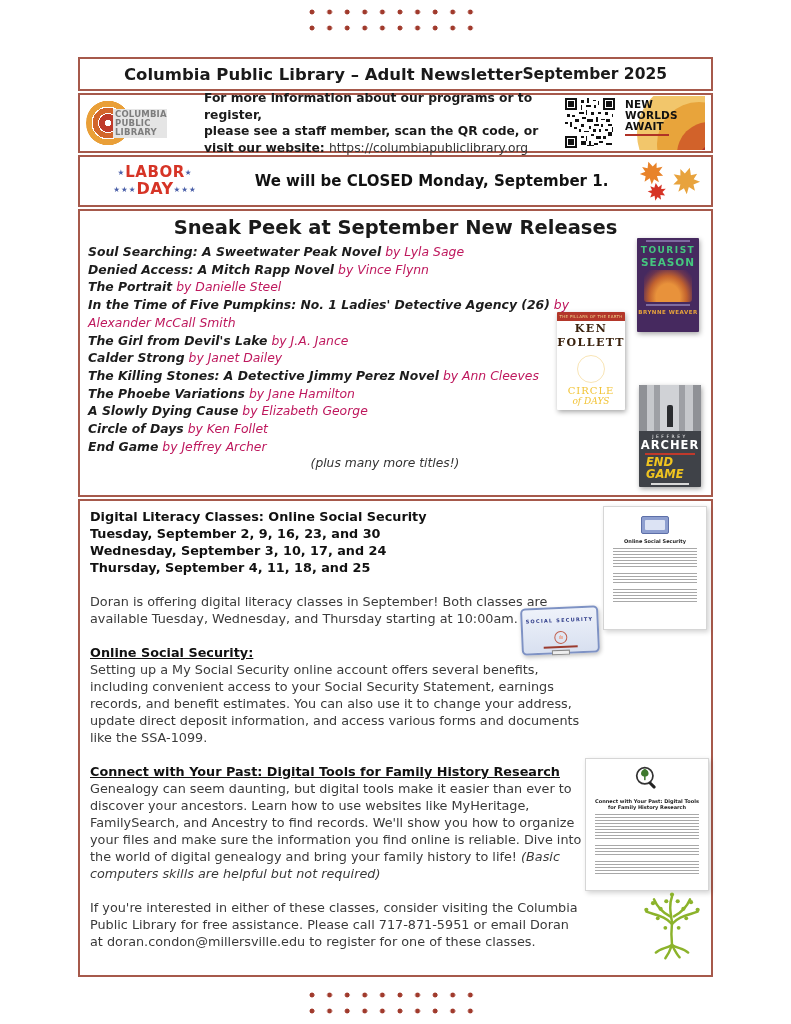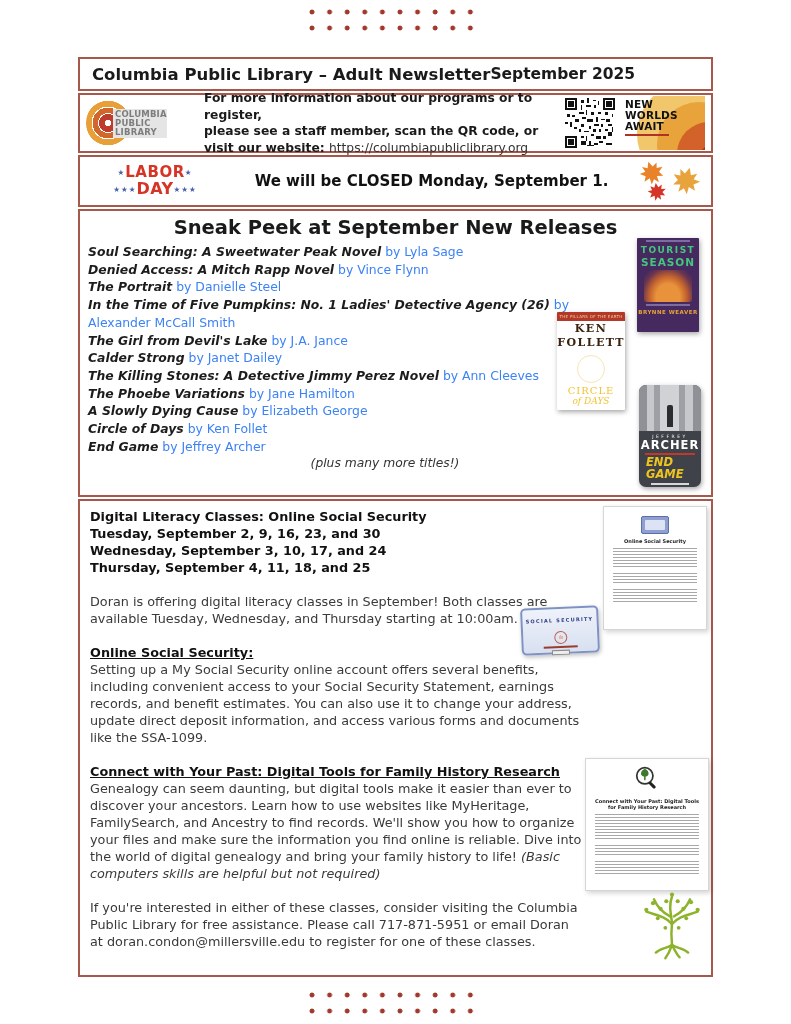--- a/index.html
+++ b/index.html
@@ -12,21 +12,21 @@
     background-size:17.6px 16px;}
   #dots-top{left:309px;top:9px;}
   #dots-bottom{left:309px;top:992px;}
 
   
   .box{position:absolute;left:78px;width:635px;background:#fff;
        border:2px solid #A6594B;box-sizing:border-box;}
 
   
   #header-box{top:57px;height:34px;display:flex;align-items:center;
-      justify-content:flex-start;padding:0 12px;}
+      justify-content:center;padding:0 12px;}
   #header-box .title{font-size:16.5px;font-weight:bold;}
   #header-box .issue{font-size:15.5px;font-weight:bold;}
 
   
   #info-box{top:93px;height:60px;display:flex;align-items:center;padding:0 6px;gap:6px;}
   .logo{display:flex;align-items:center;width:104px;flex-shrink:0;}
   .logo-arc{width:44px;height:48px;border-radius:50%;flex-shrink:0;
     background:radial-gradient(circle at 50% 50%,
       #fff 0 3.5px,#BF3B2B 3.5px 9px,#fff 9px 10px,
       #D2662B 10px 15.5px,#fff 15.5px 16.5px,#E99F38 16.5px 22px,transparent 22.5px);}
@@ -53,21 +53,21 @@
   .labor .l2{font-size:16px;letter-spacing:.5px;line-height:16px;}
   .closure-msg{flex:1;text-align:center;font-weight:bold;font-size:15px;color:#111;}
   .leaves{position:relative;width:78px;height:50px;flex-shrink:0;}
   .leaves svg{position:absolute;}
 
   
   #releases-box{top:209px;height:288px;}
   .releases-title{text-align:center;font-weight:bold;font-size:19.5px;margin:5px 0 4px;}
   .book-list{padding-left:8px;width:490px;font-size:12.4px;line-height:17.7px;color:#222;}
   .bt{font-weight:bold;font-style:italic;color:#1c1c1c;}
-  .ba{color:#3b82f6;}
+  .ba{font-style:italic;color:#be185d;}
   .more-note{width:610px;text-align:center;font-style:italic;font-size:12.3px;color:#333;margin-top:1px;}
   .cover{position:absolute;box-shadow:1px 2px 5px rgba(0,0,0,.35);overflow:hidden;border-radius:1px;}
   #cover-tourist{left:557px;top:27px;width:62px;height:94px;background:#46295F;text-align:center;}
   #cover-tourist .tiny-bar{width:70%;height:2px;background:#7E6BA0;margin:2px auto 0;}
   #cover-tourist .t1{color:#45C67F;font-weight:800;font-size:9px;letter-spacing:1.5px;line-height:11px;margin-top:3px;}
   #cover-tourist .t2{color:#45C67F;font-weight:800;font-size:10.5px;letter-spacing:1px;line-height:12px;}
   #cover-tourist .art{width:48px;height:32px;margin:2px auto 1px;border-radius:3px;
     background:radial-gradient(ellipse at 50% 85%,#E8923B 0 35%,#C2622E 55%,#6B3550 75%,#46295F 90%);}
   #cover-tourist .t3{color:#E8A43B;font-weight:700;font-size:5.5px;letter-spacing:.5px;margin-top:3px;}
   #cover-circle{left:477px;top:101px;width:68px;height:98px;
@@ -75,21 +75,21 @@
     text-align:center;}
   #cover-circle .band{background:#B3372A;color:#F2D98C;font-size:4px;line-height:9px;height:9px;
     letter-spacing:.3px;overflow:hidden;}
   #cover-circle .ken{font-family:"DejaVu Serif",serif;font-weight:bold;color:#3A220E;
     font-size:11px;line-height:12px;letter-spacing:1.5px;margin-top:2px;}
   #cover-circle .ring{width:26px;height:26px;border:1px solid rgba(242,205,120,.55);border-radius:50%;
     margin:6px auto 0;}
   #cover-circle .cd1{font-family:"DejaVu Serif",serif;color:#F2C335;font-size:10px;line-height:11px;
     letter-spacing:1px;margin-top:2px;}
   #cover-circle .cd2{font-family:"DejaVu Serif",serif;color:#F2C335;font-size:9px;line-height:10px;font-style:italic;}
-  #cover-endgame{left:559px;top:174px;width:62px;height:102px;background:#3F4248;text-align:center;border-radius:7px;}
+  #cover-endgame{left:559px;top:174px;width:62px;height:102px;background:#3F4248;text-align:center;}
   #cover-endgame .photo{position:relative;height:46px;
     background:linear-gradient(90deg,#8F9196 0 8px,#C6C8CC 8px 15px,#9EA0A5 15px 21px,#D0D2D6 21px 40px,#9EA0A5 40px 46px,#C6C8CC 46px 54px,#8F9196 54px 62px);}
   #cover-endgame .fig{position:absolute;left:28px;top:20px;width:6px;height:22px;background:#2A2C30;border-radius:2px 2px 0 0;}
   #cover-endgame .j{color:#f2f2f2;font-size:4.5px;letter-spacing:2.5px;margin-top:3px;}
   #cover-endgame .arch{color:#fff;font-weight:800;font-size:11.5px;letter-spacing:1px;line-height:12px;}
   #cover-endgame .red{width:80%;height:2px;background:#C0392B;margin:2px auto;}
   #cover-endgame .eg{color:#F0C41F;font-weight:800;font-size:11.5px;line-height:11.5px;text-align:left;padding-left:7px;font-style:italic;}
   #cover-endgame .foot{width:60%;height:2px;background:#d8d8d8;margin:3px auto 0;}
 
   

